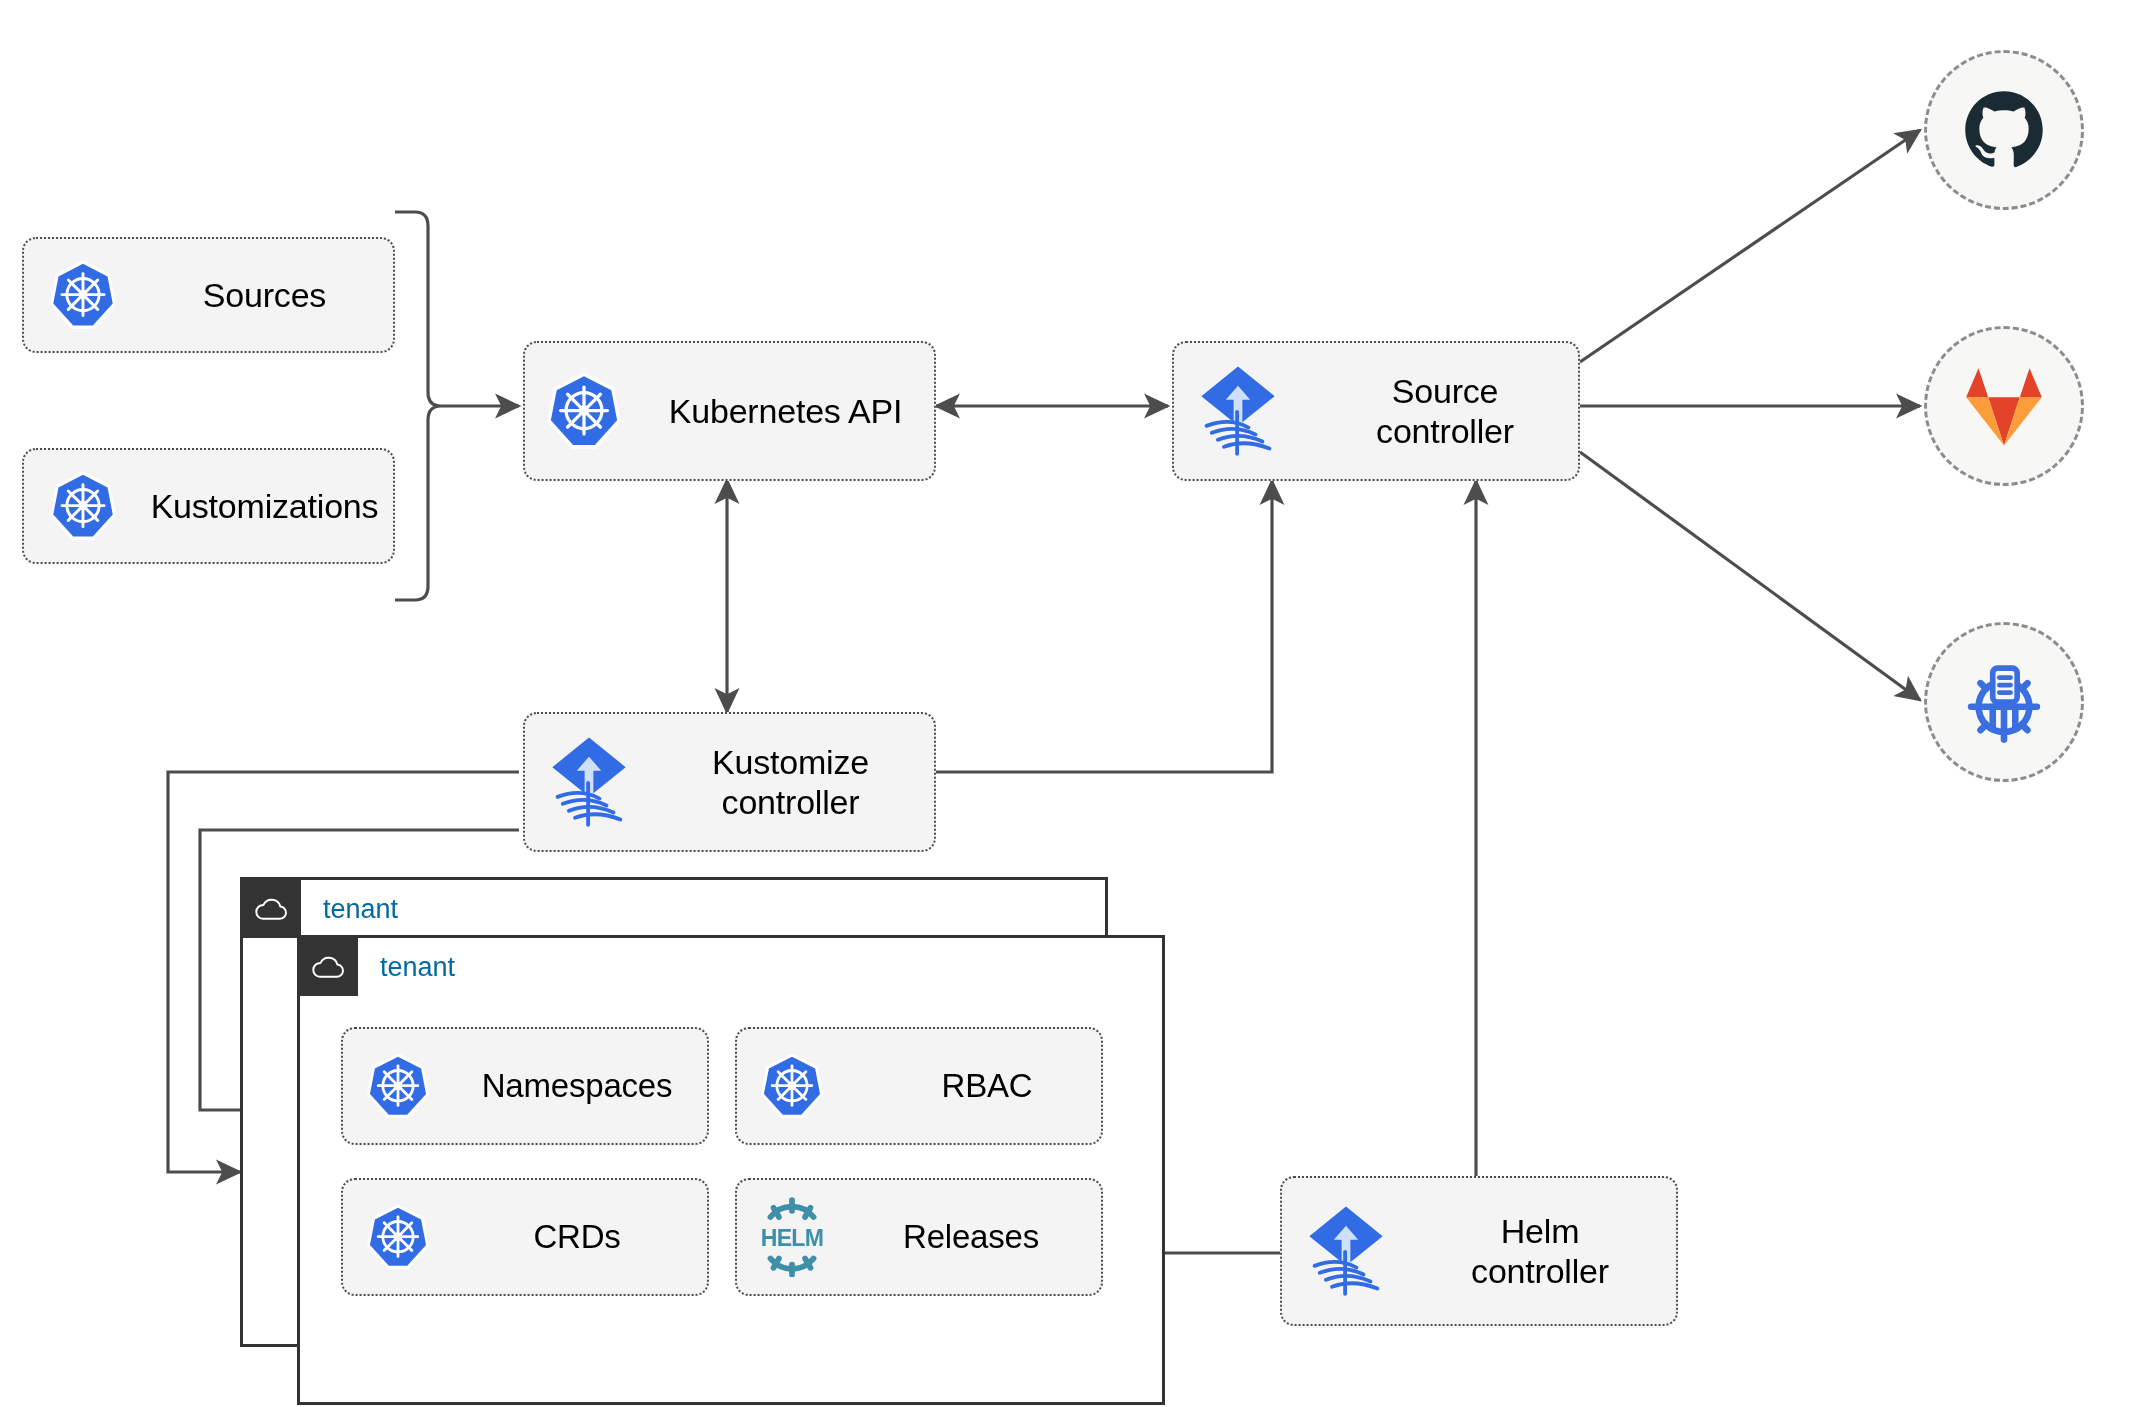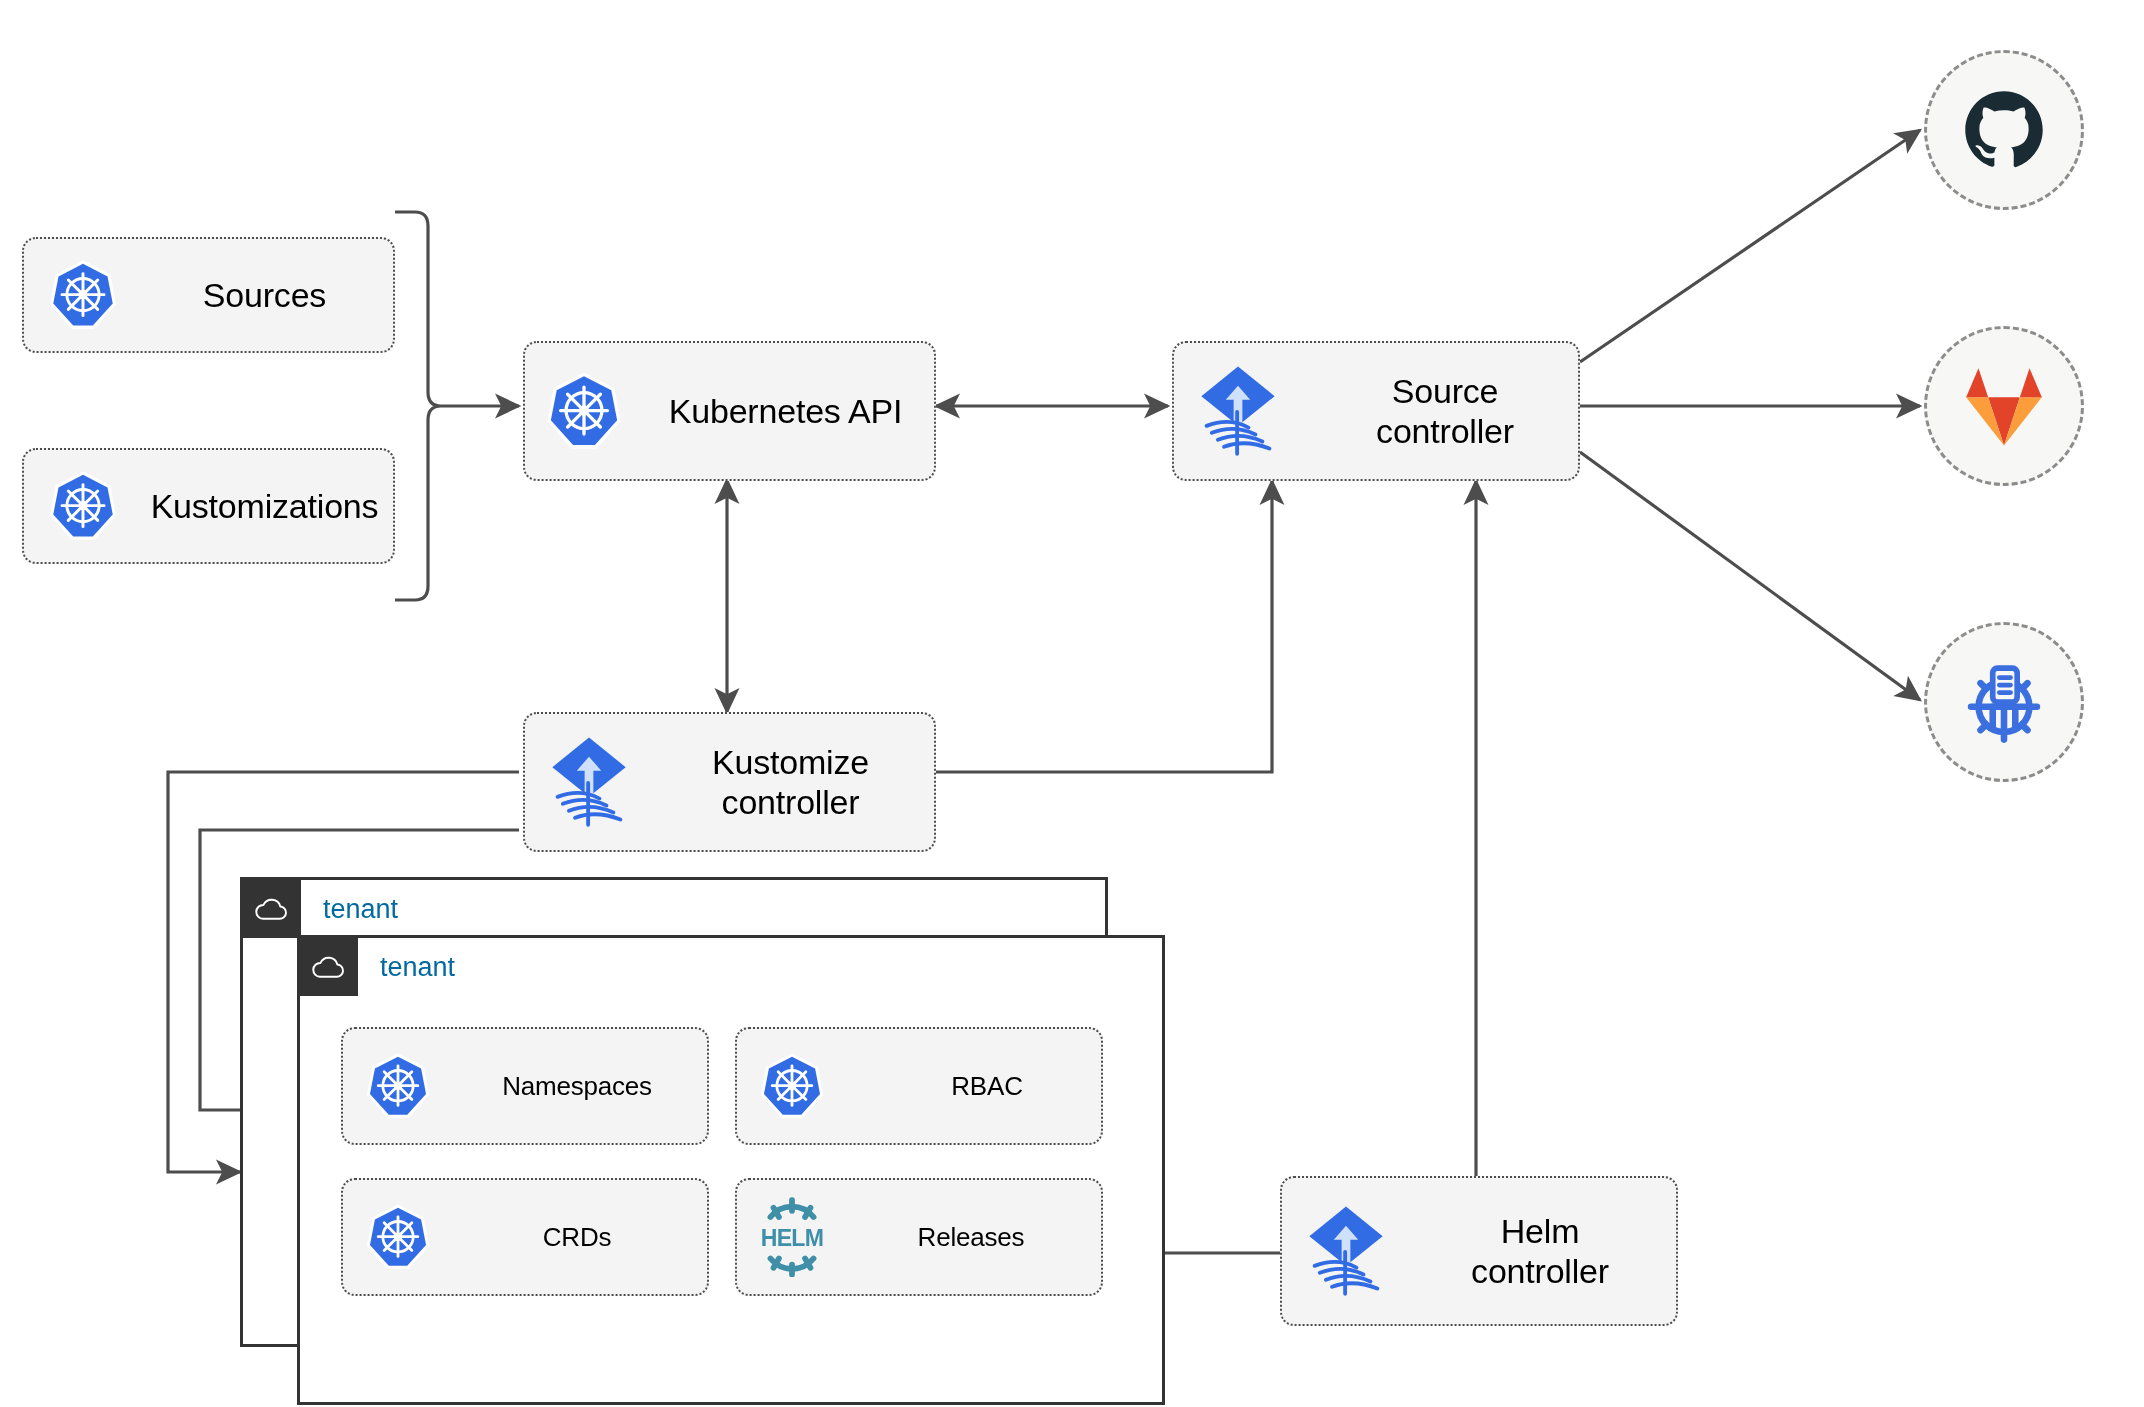--- a/index.html
+++ b/index.html
@@ -46,21 +46,21 @@
   .node .lbl {
     flex: 1 1 auto;
     text-align: center;
     font-size: 34px;
     line-height: 1.18;
     letter-spacing: -0.2px;
     white-space: pre-line;
     color: #000;
     padding-right: 6px;
   }
-  .node.small .lbl { font-size: 26px; }
+  .node.small .lbl { font-size: 33px; }
 
   
   .circle-node {
     position: absolute;
     box-sizing: border-box;
     width: 160px;
     height: 160px;
     border-radius: 50%;
     background: #f7f7f5;
     border: 3px dashed #8c8c8c;

